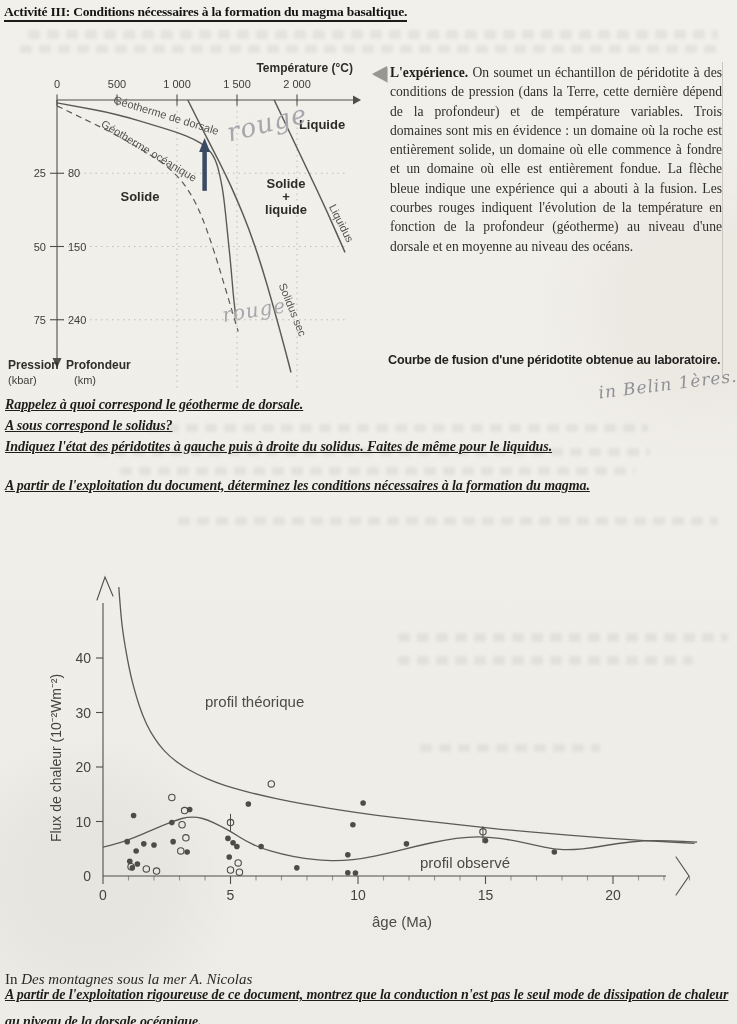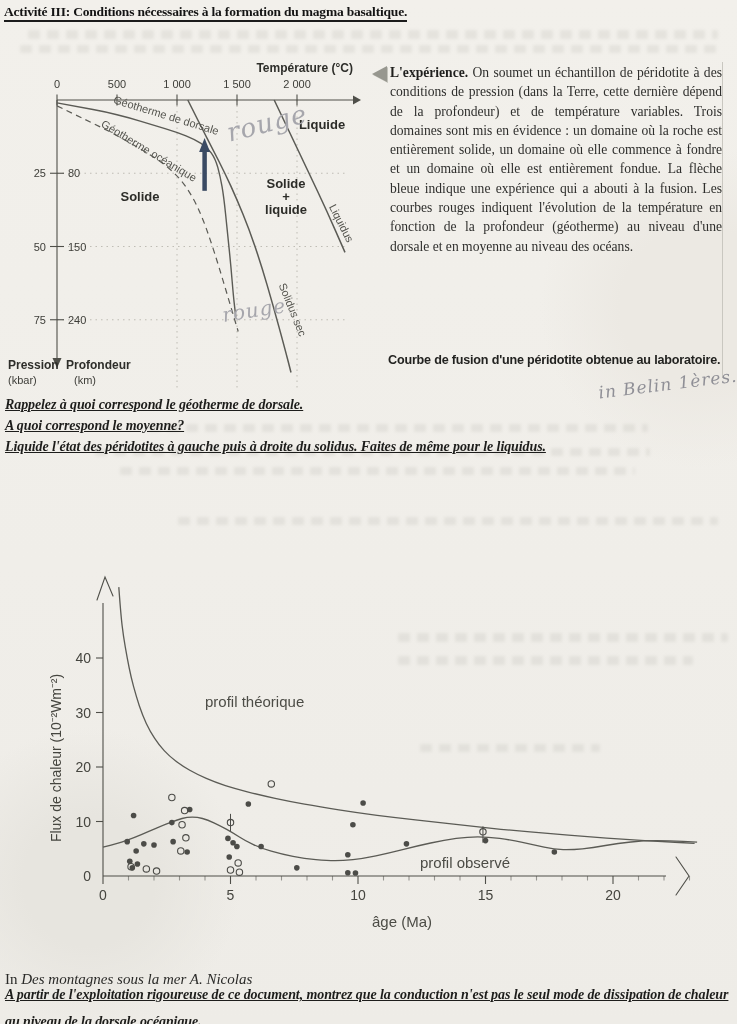--- a/index.html
+++ b/index.html
@@ -116,22 +116,23 @@
   <div class="abs exp-text" style="left:390px;top:63px">
     <b>L'expérience.</b>
     <span>On soumet un échantillon de péridotite à des conditions de pression (dans la Terre, cette dernière dépend de la profondeur) et de température variables. Trois domaines sont mis en évidence : un domaine où la roche est entièrement solide, un domaine où elle commence à fondre et un domaine où elle est entièrement fondue. La flèche bleue indique une expérience qui a abouti à la fusion. Les courbes rouges indiquent l'évolution de la température en fonction de la profondeur (géotherme) au niveau d'une dorsale et en moyenne au niveau des océans.</span>
   </div>
   <div class="abs rule-v" style="left:722px;top:62px;height:316px"></div>
 
   <div class="abs fig-caption" style="left:388px;top:353px">Courbe de fusion d'une péridotite obtenue au laboratoire.</div>
   <div class="abs hand" style="left:598px;top:374px;font-size:17px;color:#8f8f96;transform:rotate(-7deg)">in Belin 1ères.</div>
 
   <div class="abs q" style="left:5px;top:397px">Rappelez à quoi correspond le géotherme de dorsale.</div>
-  <div class="abs q" style="left:5px;top:418px">A quoi correspond le moyenne?</div>
-  <div class="abs q" style="left:5px;top:439px">Liquide l'état des péridotites à gauche puis à droite du solidus. Faites de même pour le liquidus.</div>
+  <div class="abs q" style="left:5px;top:418px">A sous correspond le solidus?</div>
+  <div class="abs q" style="left:5px;top:439px">Indiquez l'état des péridotites à gauche puis à droite du solidus. Faites de même pour le liquidus.</div>
+  <div class="abs q" style="left:5px;top:478px">A partir de l'exploitation du document, déterminez les conditions nécessaires à la formation du magma.</div>
 
 
   <svg id="chart2" style="left:30px;top:568px" width="690" height="365" viewBox="0 0 690 365">
       <line x1="73" y1="35" x2="73" y2="308" class="axis"></line>
       <polyline points="67,32 75,9 83,28" class="axis" stroke-width="1.5" stroke-linecap="round"></polyline>
       <line x1="73" y1="308" x2="636" y2="308" class="axis"></line>
       <polyline points="646,289 659,308 646,327" class="axis" stroke-width="1.6" stroke-linecap="round"></polyline>
       <line x1="73" y1="308" x2="73" y2="316" class="axis"></line>
       <text x="73" y="332" class="t14" text-anchor="middle">0</text>
       <line x1="200.5" y1="308" x2="200.5" y2="316" class="axis"></line>

